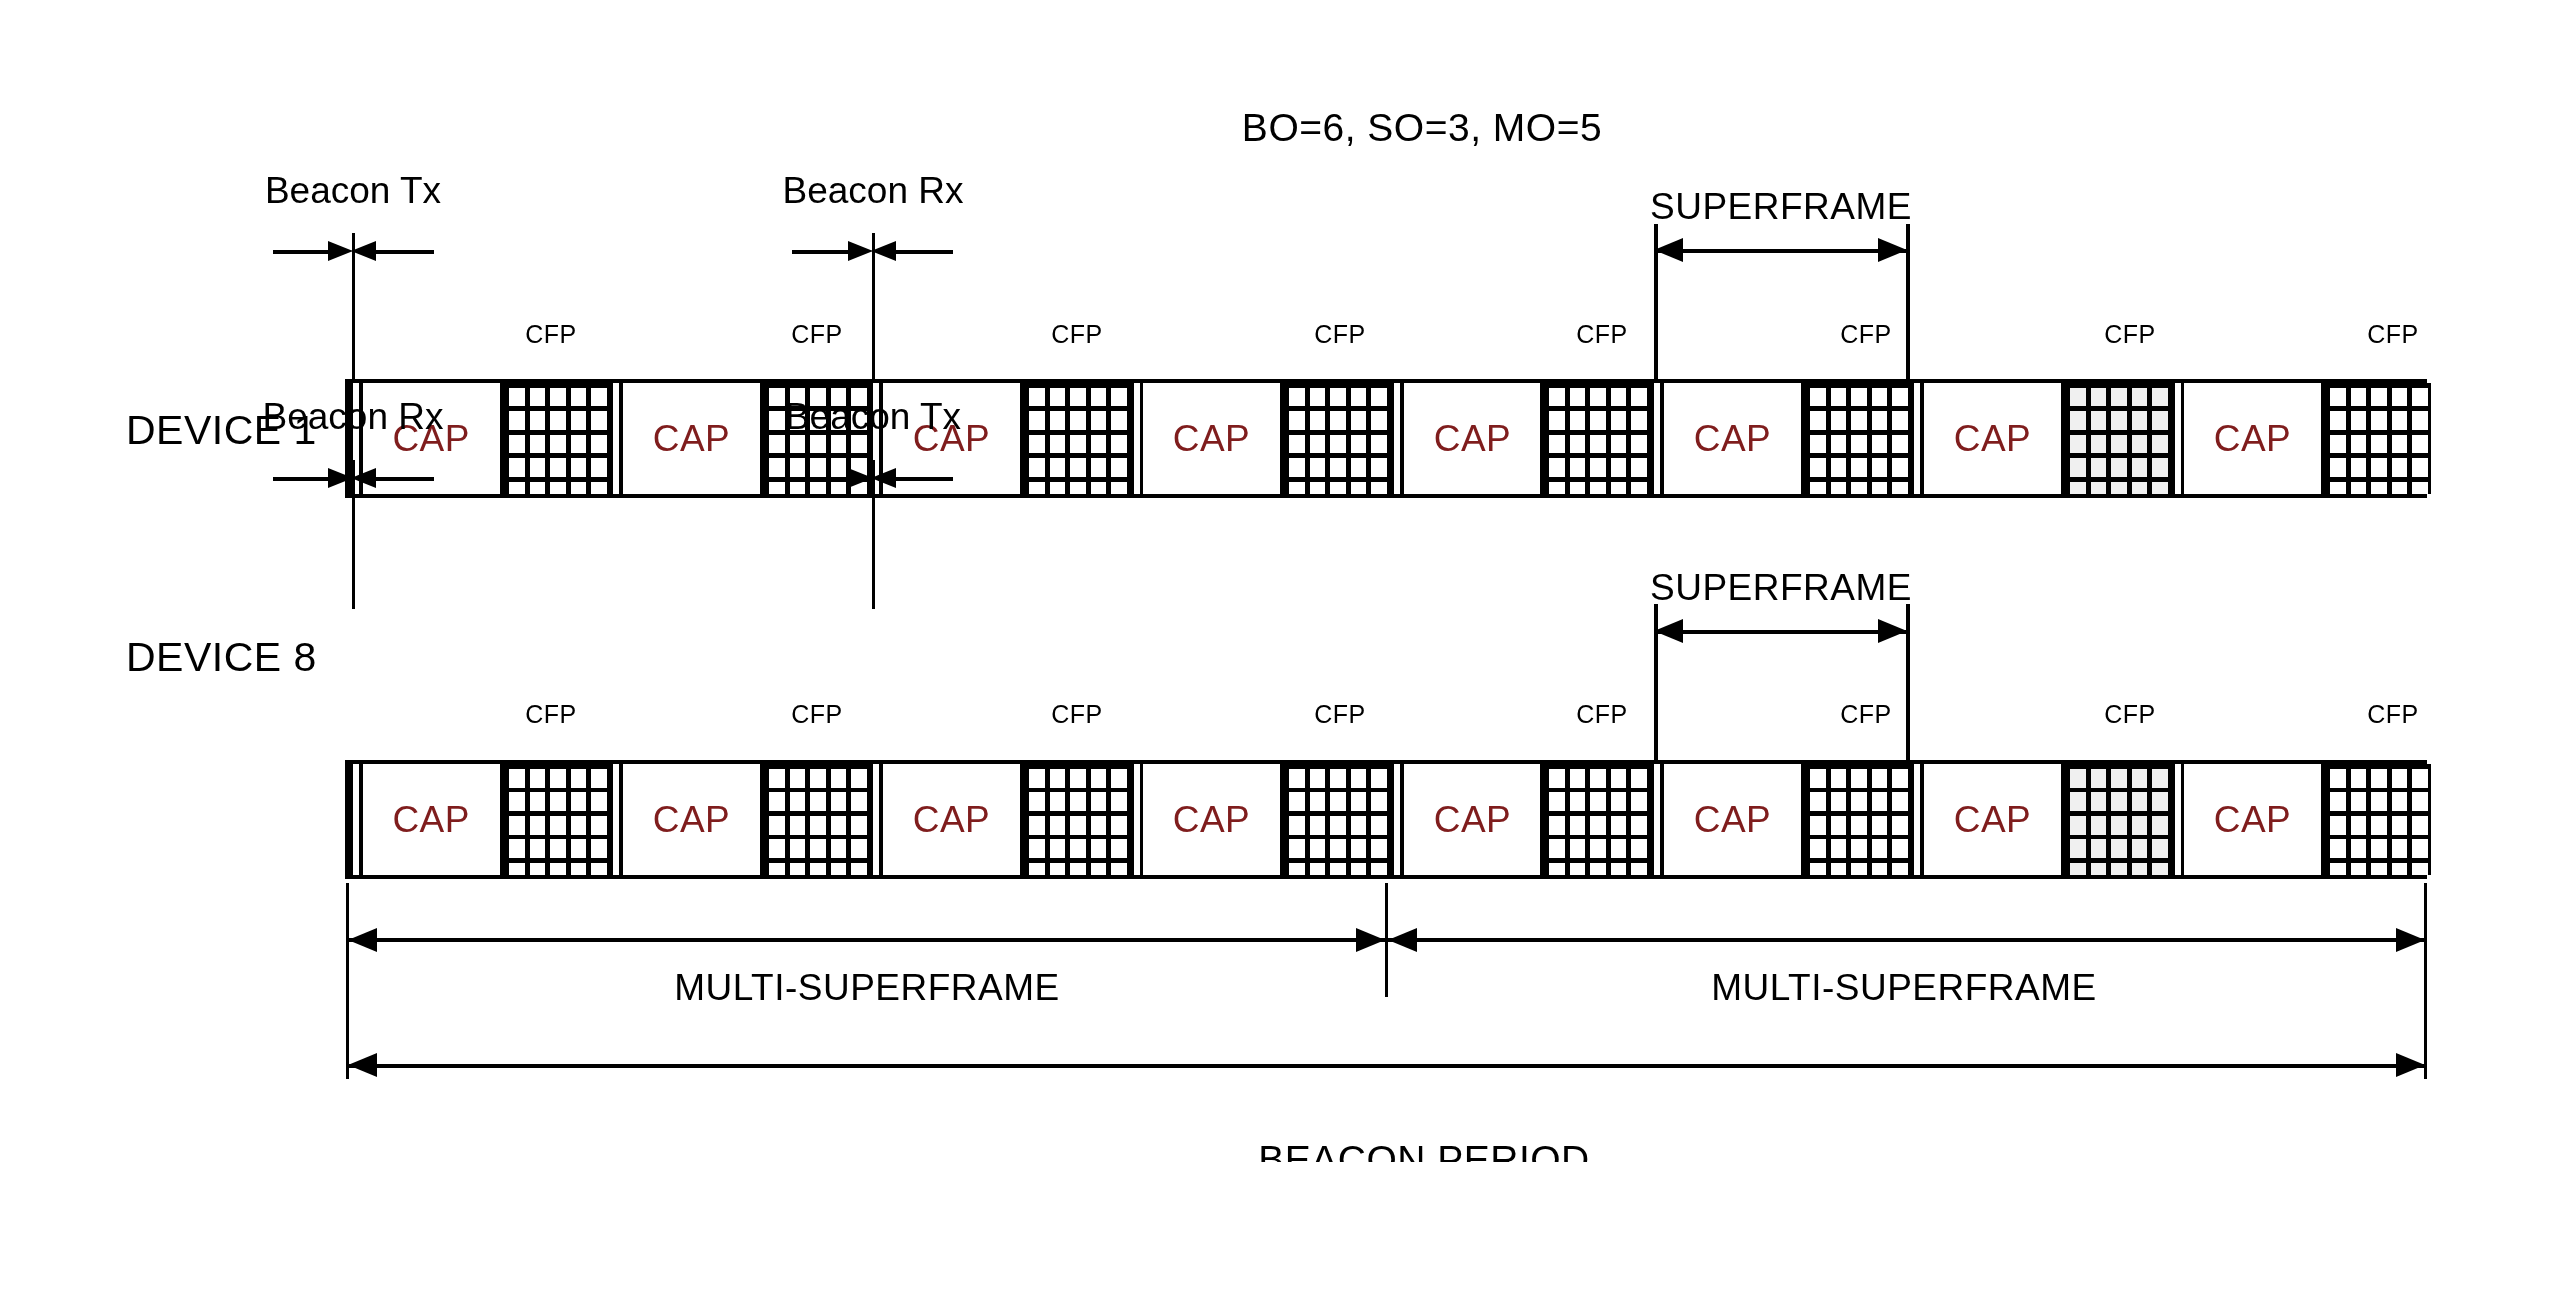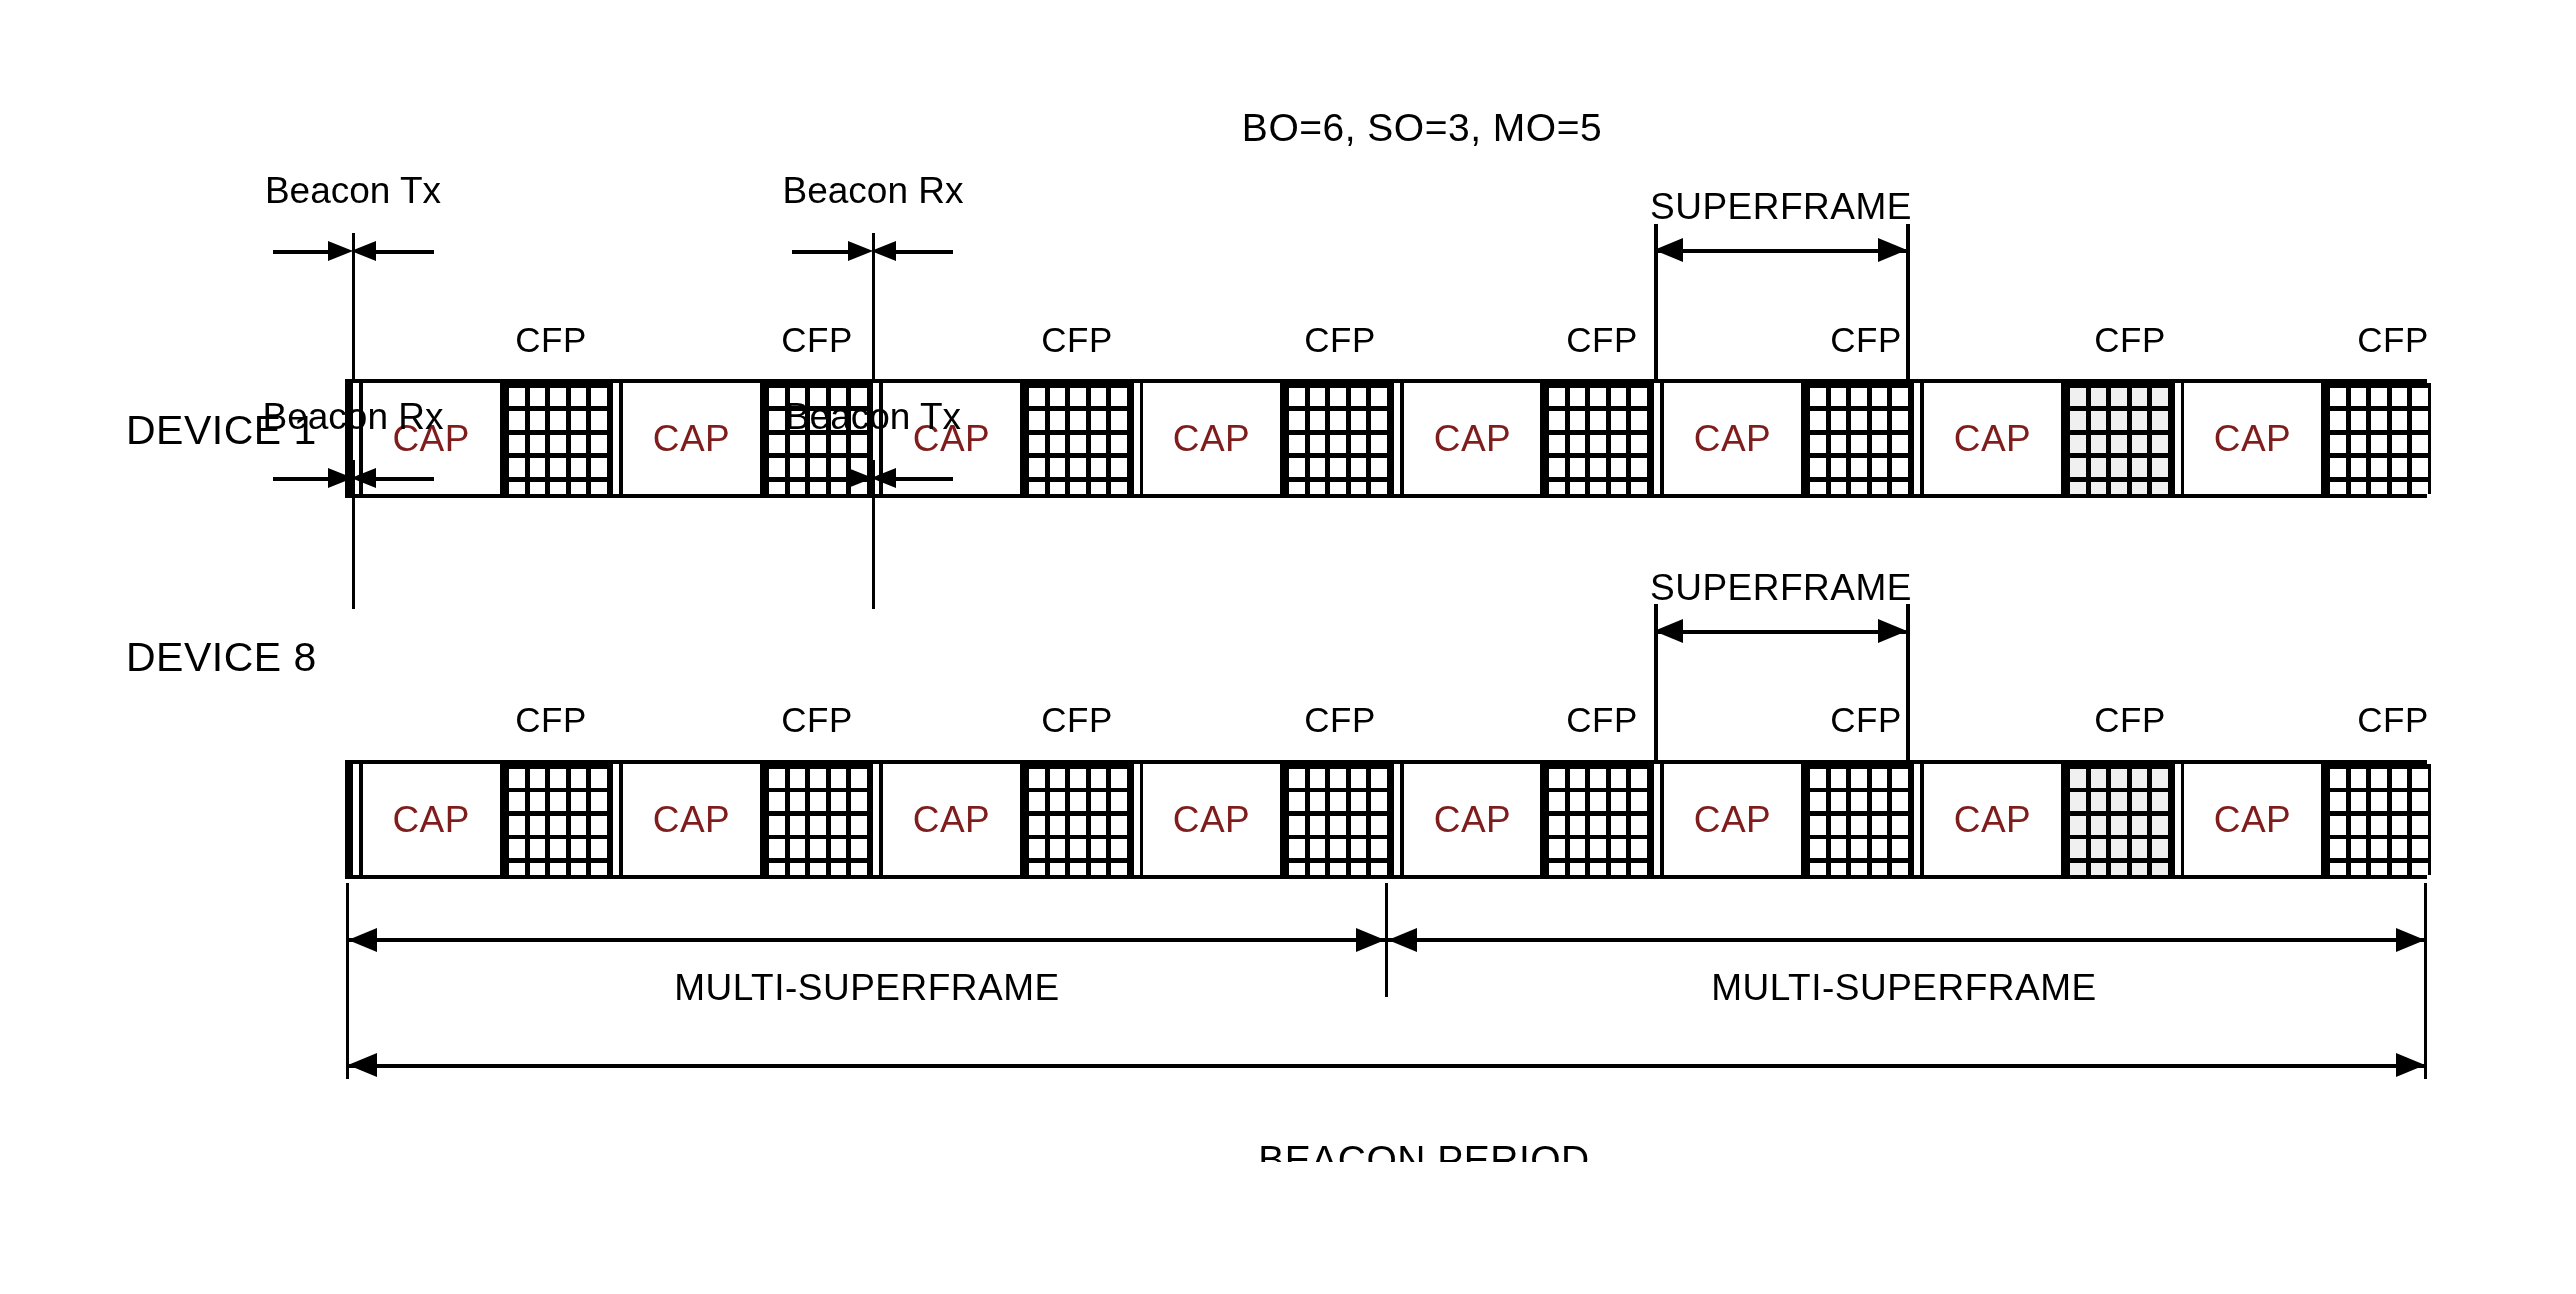--- a/index.html
+++ b/index.html
@@ -40,21 +40,21 @@
   .device-label {
     font-size: 41px;
     letter-spacing: 0.5px;
   }
 
   
   .beacon-label { font-size: 37px; }
 
   
   .cfp-caption {
-    font-size: 35px;
+    font-size: 25px;
     letter-spacing: 0.5px;
   }
 
   
   .span-label {
     font-size: 37px;
     letter-spacing: 0.5px;
   }
   .span-label.big { font-size: 39px; }
 

